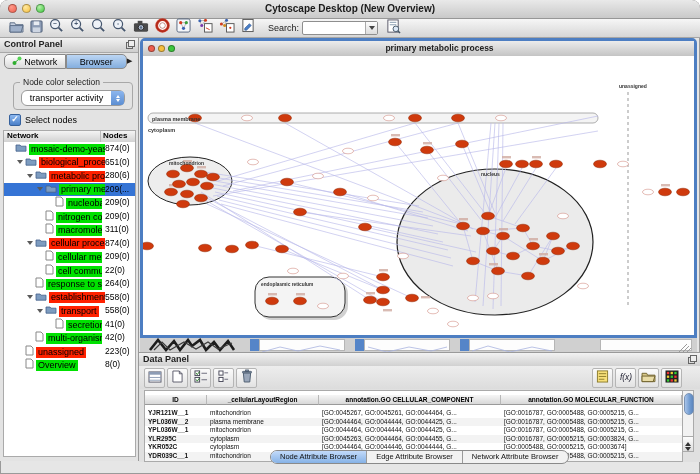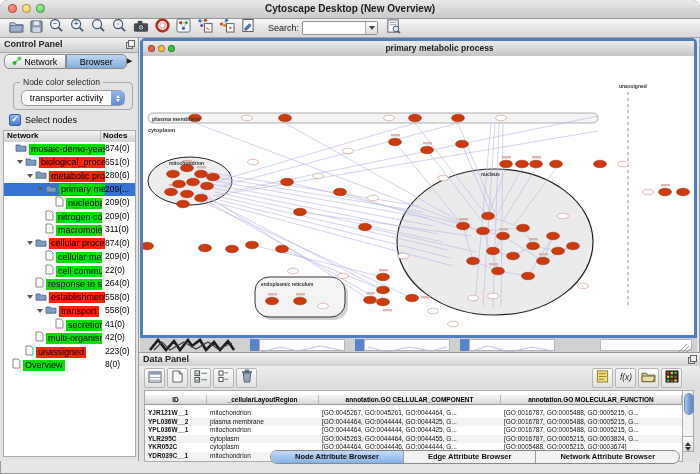--- a/index.html
+++ b/index.html
@@ -74,21 +74,21 @@
   .drow.alt{background:#f3f3f3;}
   .tdc{display:inline-block;box-sizing:border-box;height:8.6px;font-size:6.5px;color:#111;padding:0 3px;overflow:hidden;white-space:nowrap;vertical-align:top;}
   .tdc.b{font-weight:bold;}
   .vscroll{position:absolute;left:543px;top:37px;width:12px;height:62px;background:#f2f2f2;border:1px solid #aaa;box-sizing:border-box;}
   .vthumb{position:absolute;left:1px;top:2px;width:8px;height:20px;border-radius:5px;background:linear-gradient(90deg,#a8c4ea,#6f9ad0 60%,#5c86bd);border:1px solid #7a93b5;}
   .varrows{position:absolute;left:0;bottom:0;width:10px;height:14px;background:linear-gradient(#fdfdfd,#dcdcdc);border-top:1px solid #aaa;}
   .varrows i{display:block;margin:2px auto 0;border:3px solid transparent;width:0;}
   .varrows i.up{border-bottom:4px solid #333;}
   .varrows i.dn{border-top:4px solid #333;margin-top:1px;}
   .btabs{position:absolute;left:131px;top:97px;height:12px;display:flex;border:1px solid #8a8a8a;border-radius:7px;overflow:hidden;background:#f2f2f2;}
-  .btab{font-size:7.5px;line-height:12px;padding:0 24px;border-right:1px solid #9a9a9a;color:#111;white-space:nowrap;font-weight:bold;}
+  .btab{font-size:7.5px;line-height:12px;padding:0 9px;border-right:1px solid #9a9a9a;color:#111;white-space:nowrap;}
   .btab:last-child{border-right:0;}
   .btab.sel{background:linear-gradient(#c2dafa,#86b2e6);}
   
   .statusbar{position:absolute;bottom:0;left:0;right:0;height:13px;background:linear-gradient(#efefef,#d8d8d8);border-top:1px solid #a8a8a8;font-size:7.5px;color:#222;}
   .statusbar span{position:absolute;top:2px;}
   .grip{position:absolute;right:1px;bottom:1px;width:11px;height:11px;background:repeating-linear-gradient(135deg,transparent,transparent 2px,#9a9a9a 2px,#9a9a9a 3px);}
 </style>
 </head>
 <body>
 
@@ -282,21 +282,21 @@
             </svg></span><span class="tlabel hl-red" style="max-width: 42px;">transport</span><span class="tcount">558(0)</span></div>
         <div class="trow" style="padding-left: 43px;"><span class="tarrow"></span><span class="ticon"><svg width="9" height="11">
               <path d="M1 1h5l2 2v7H1z" fill="#fff" stroke="#888"></path>
             </svg></span><span class="tlabel hl-green" style="max-width: 32px;">secretion</span><span class="tcount">41(0)</span></div>
         <div class="trow" style="padding-left: 23px;"><span class="tarrow"></span><span class="ticon"><svg width="9" height="11">
               <path d="M1 1h5l2 2v7H1z" fill="#fff" stroke="#888"></path>
             </svg></span><span class="tlabel hl-green" style="max-width: 52px;">multi-organism pro</span><span class="tcount">42(0)</span></div>
         <div class="trow" style="padding-left: 13px;"><span class="tarrow"></span><span class="ticon"><svg width="9" height="11">
               <path d="M1 1h5l2 2v7H1z" fill="#fff" stroke="#888"></path>
             </svg></span><span class="tlabel hl-red" style="max-width: 62px;">unassigned</span><span class="tcount">223(0)</span></div>
-        <div class="trow" style=""><span class="tarrow"></span><span class="ticon"><svg width="9" height="11">
+        <div class="trow" style="padding-left: 13px;"><span class="tarrow"></span><span class="ticon"><svg width="9" height="11">
               <path d="M1 1h5l2 2v7H1z" fill="#fff" stroke="#888"></path>
             </svg></span><span class="tlabel hl-green" style="max-width: 62px;">Overview</span><span class="tcount">8(0)</span></div>
       </div>
   </div>
 
   <div class="netwin">
     <div class="ntitle">
       <span class="ntl" style="left:5px;background:#ee5f4e"></span>
       <span class="ntl" style="left:15px;background:#f6bf3f"></span>
       <span class="ntl" style="left:25px;background:#3ec73e"></span>

